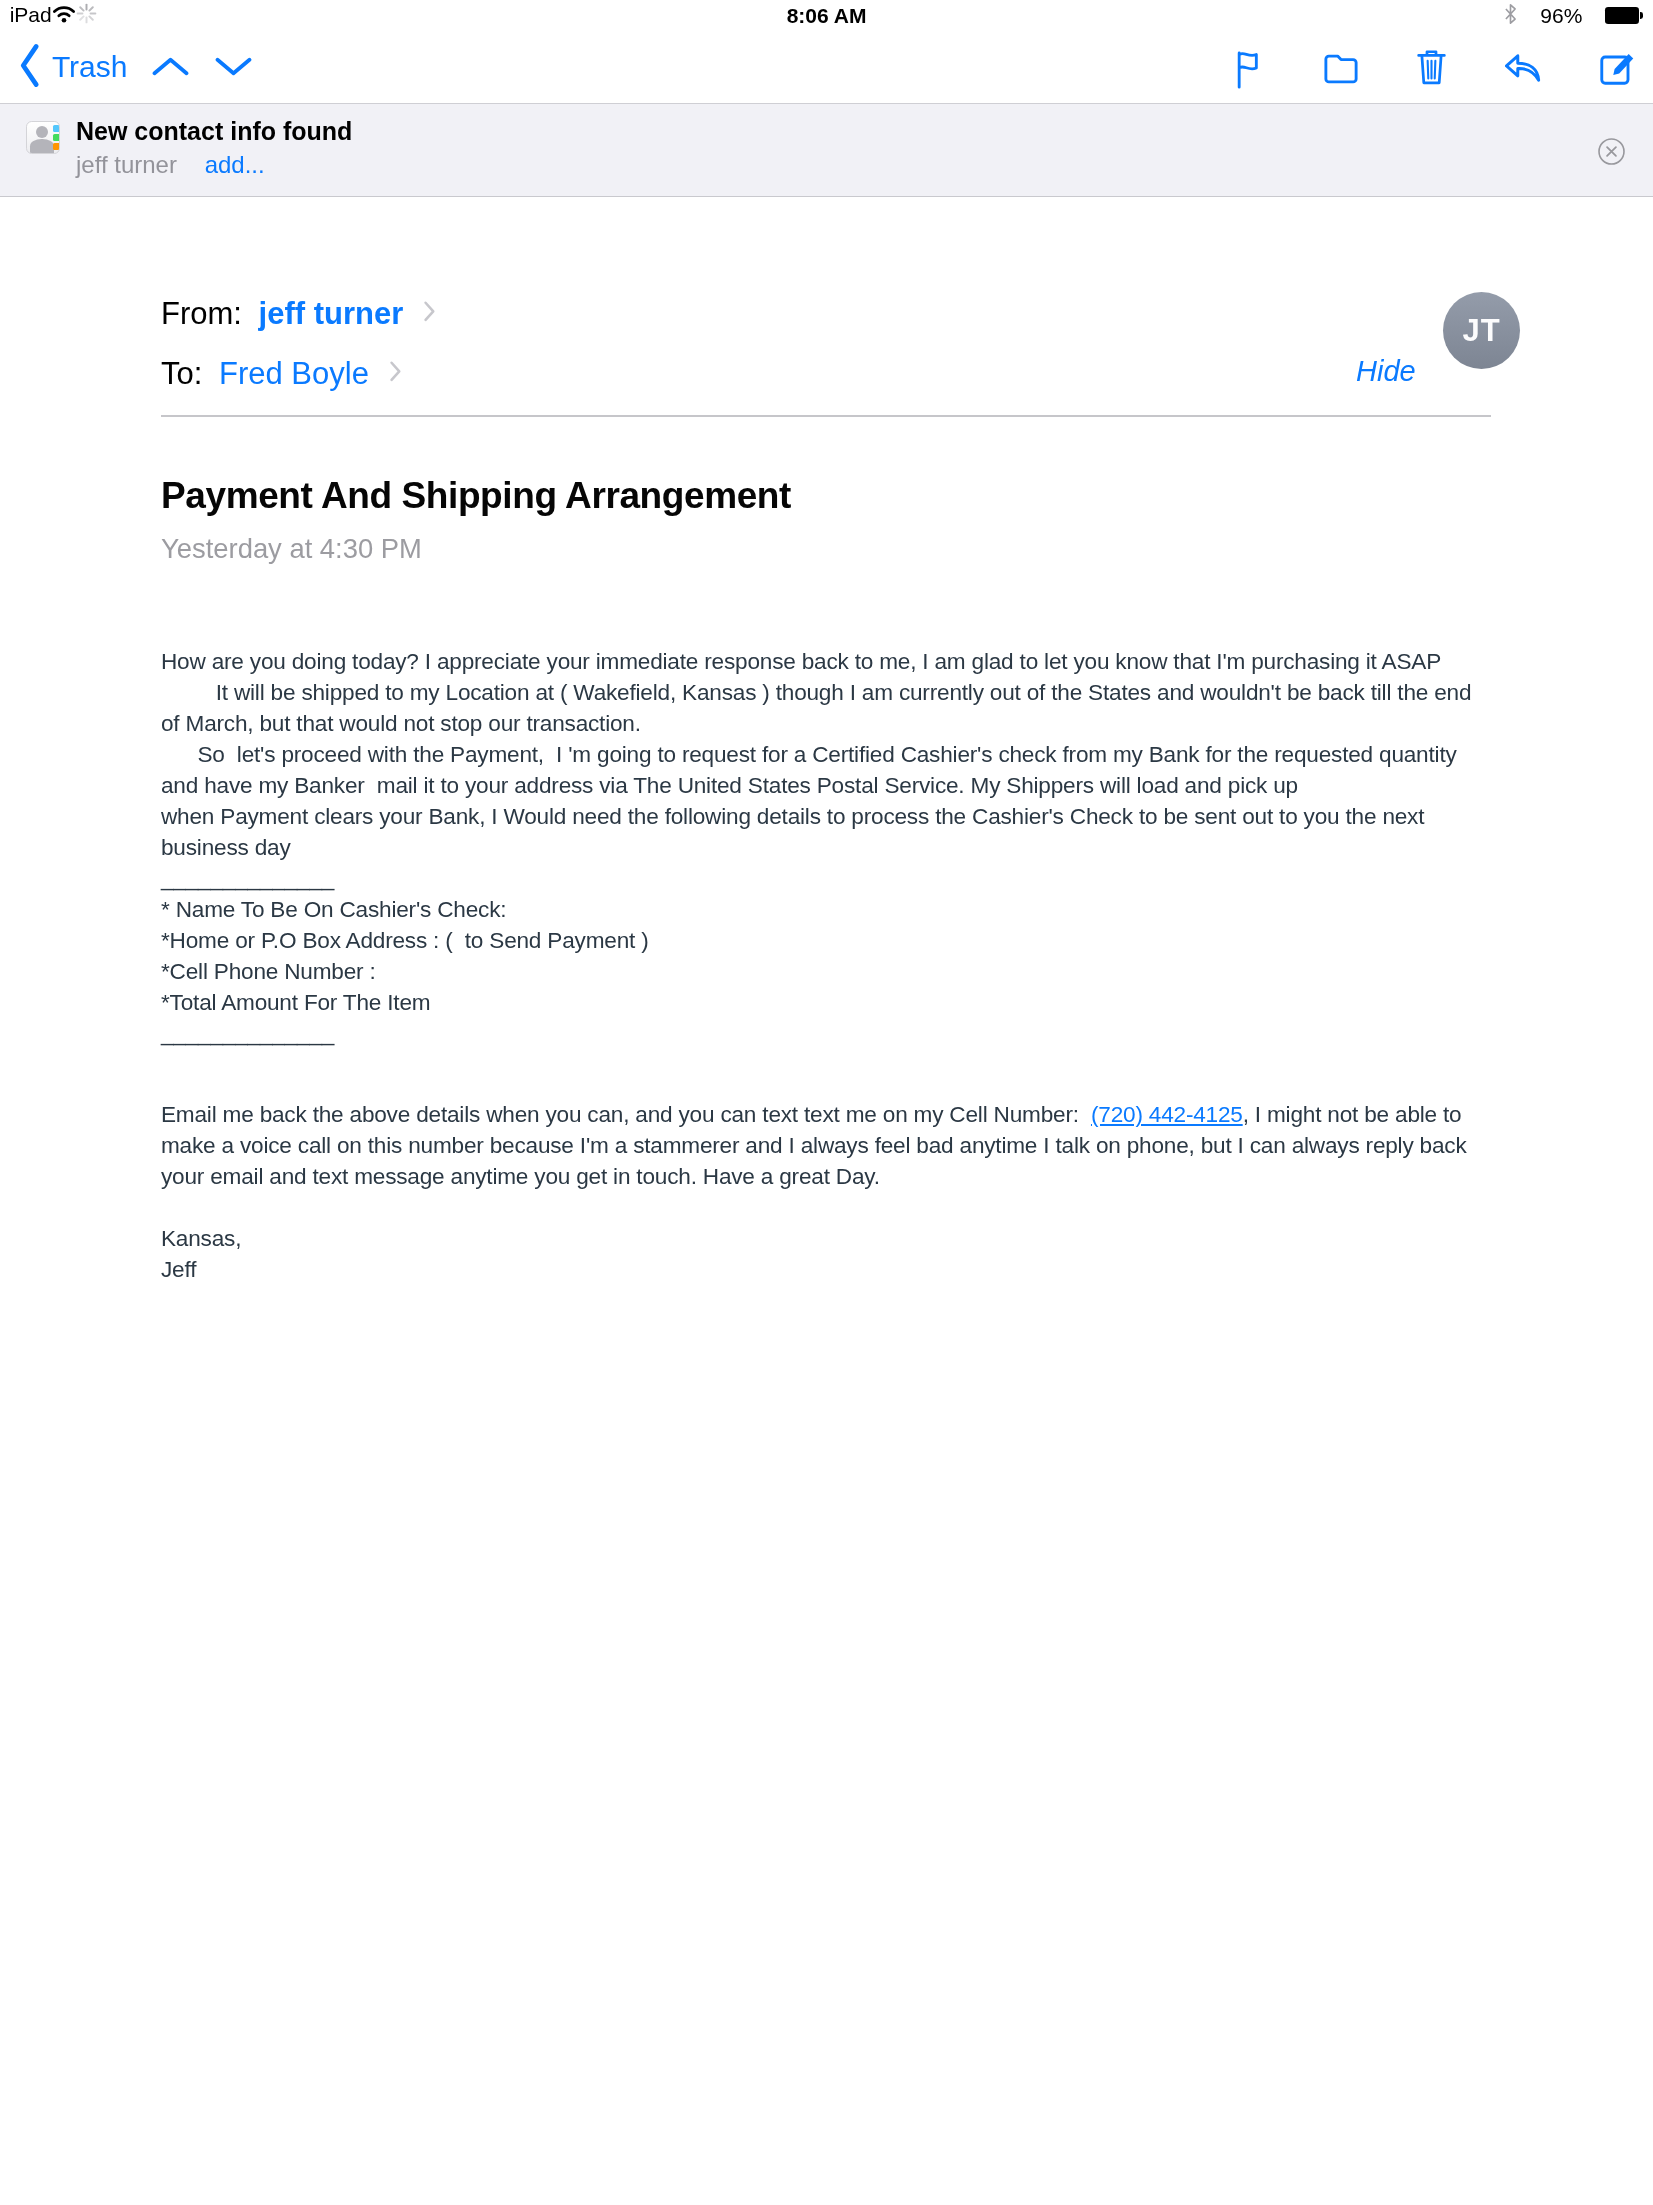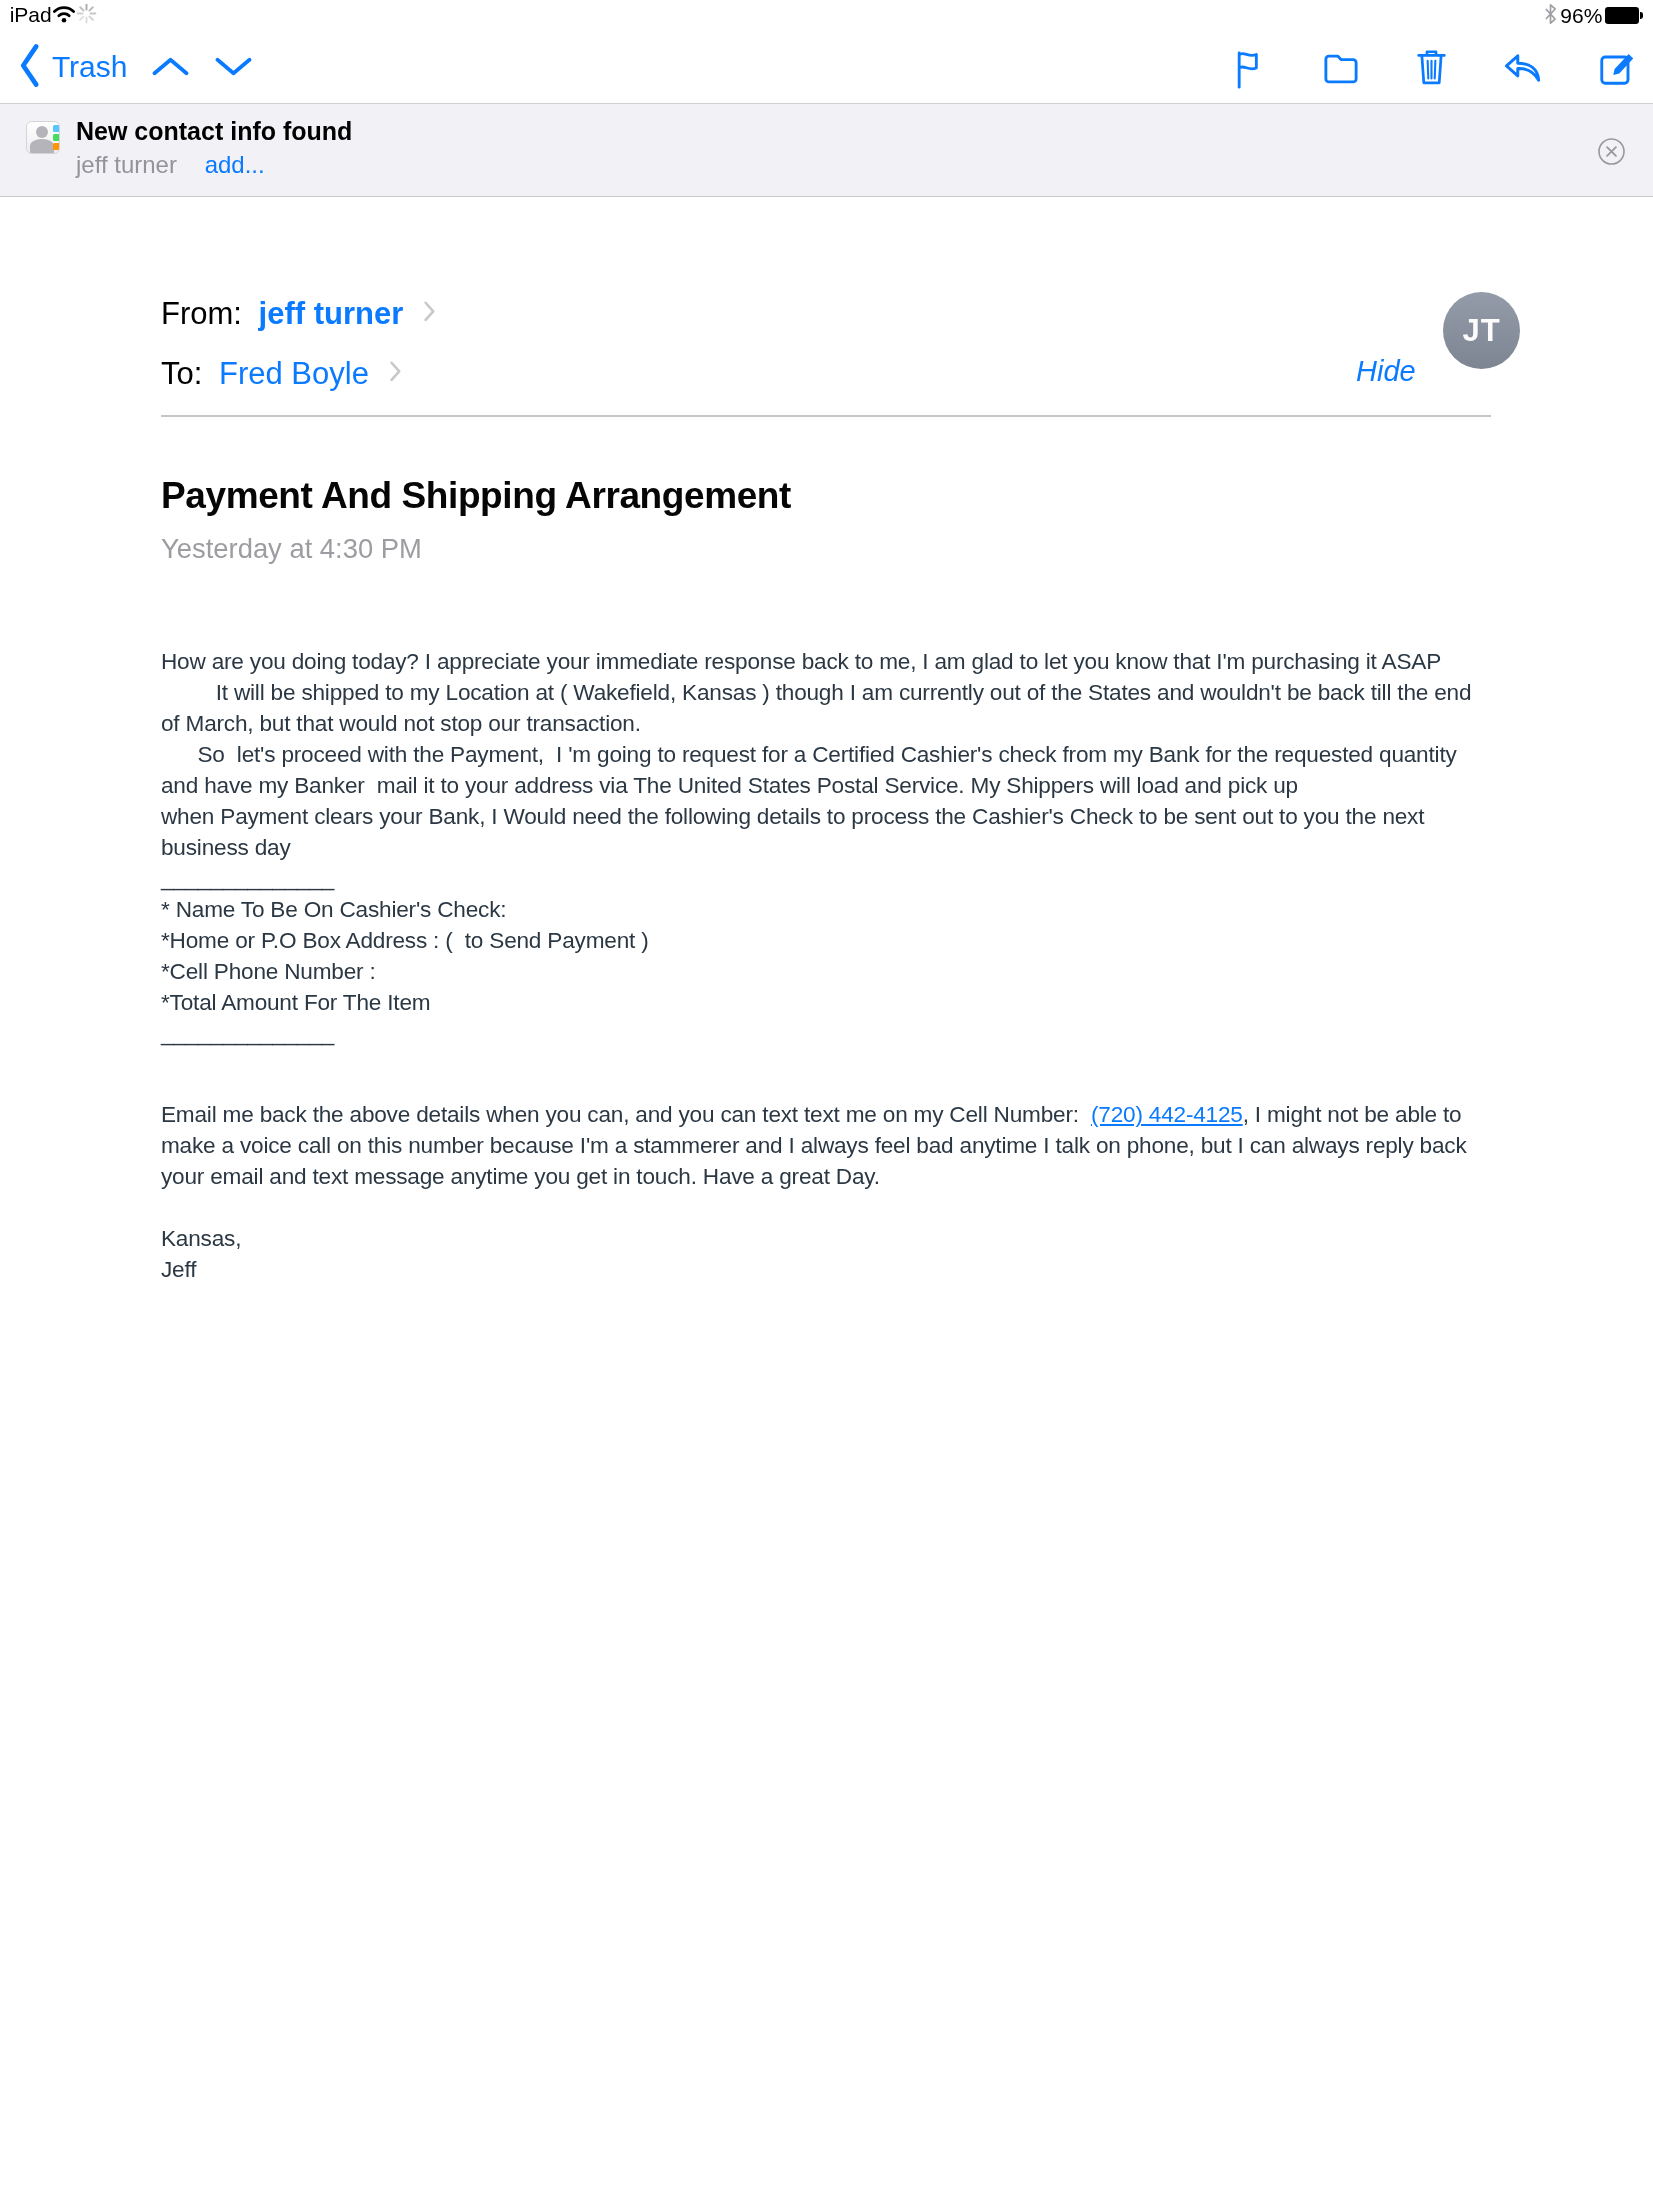--- a/index.html
+++ b/index.html
@@ -6,21 +6,21 @@
   body{
     width:1653px;height:2205px;position:relative;background:#ffffff;
     font-family:"Liberation Sans", sans-serif;color:#000;overflow:hidden;
     -webkit-font-smoothing:antialiased;
   }
   
   .status-bar{position:absolute;top:0;left:0;width:1653px;height:32px;background:#fff;}
   .sb-left{position:absolute;left:9.7px;top:3.2px;display:flex;align-items:center;gap:0;}
   .sb-device{font-size:21px;color:#000;}
   .sb-time{position:absolute;left:0;right:0;top:4px;text-align:center;font-size:21px;font-weight:bold;color:#000;}
-  .sb-right{position:absolute;right:9.7px;top:3.2px;display:flex;align-items:center;gap:3px;}
+  .sb-right{position:absolute;right:9.7px;top:3.2px;display:flex;align-items:center;gap:23px;}
   .sb-batt-pct{font-size:21px;color:#000;}
   .battery-body{display:inline-block;width:34px;height:17px;background:#000;border-radius:3.2px;}
   .battery-tip{display:inline-block;width:3.2px;height:7.3px;background:#000;border-radius:0 2.4px 2.4px 0;margin-left:0.8px;}
   .battery-wrap{display:flex;align-items:center;}
   
   .navbar{position:absolute;top:32px;left:0;width:1653px;height:71px;background:#fff;}
   .back-btn{position:absolute;left:18px;top:11.3px;display:flex;align-items:center;gap:11.3px;cursor:pointer;}
   .back-label{font-size:30px;color:var(--blue);line-height:48px;}
   .caret-btn{position:absolute;top:24px;}
   .caret-up{left:152px;}
@@ -85,20 +85,21 @@
           <line x1="24" y1="13" x2="18" y2="13" opacity="0.65"></line>
           <line x1="20.8" y1="20.8" x2="16.6" y2="16.6" opacity="0.5"></line>
           <line x1="13" y1="24" x2="13" y2="18" opacity="0.4"></line>
           <line x1="5.2" y1="20.8" x2="9.4" y2="16.6" opacity="0.35"></line>
           <line x1="2" y1="13" x2="8" y2="13" opacity="0.55"></line>
           <line x1="5.2" y1="5.2" x2="9.4" y2="9.4" opacity="0.75"></line>
         </g>
       </svg>
     </span>
   </div>
+  <div class="sb-time">8:06 AM</div>
   <div class="sb-right">
     <span>
       <svg width="13" height="22" viewBox="0 0 14 24">
         <path d="M7 12 L7 2 L12 6.5 L2 17.5 M2 6.5 L12 17.5 L7 22 L7 12" fill="none" stroke="#9d9da2" stroke-width="1.8" stroke-linejoin="round"></path>
       </svg>
     </span>
     <span class="sb-batt-pct">96%</span>
     <span class="battery-wrap">
       <span class="battery-body"></span>
         <span class="battery-tip"></span>

